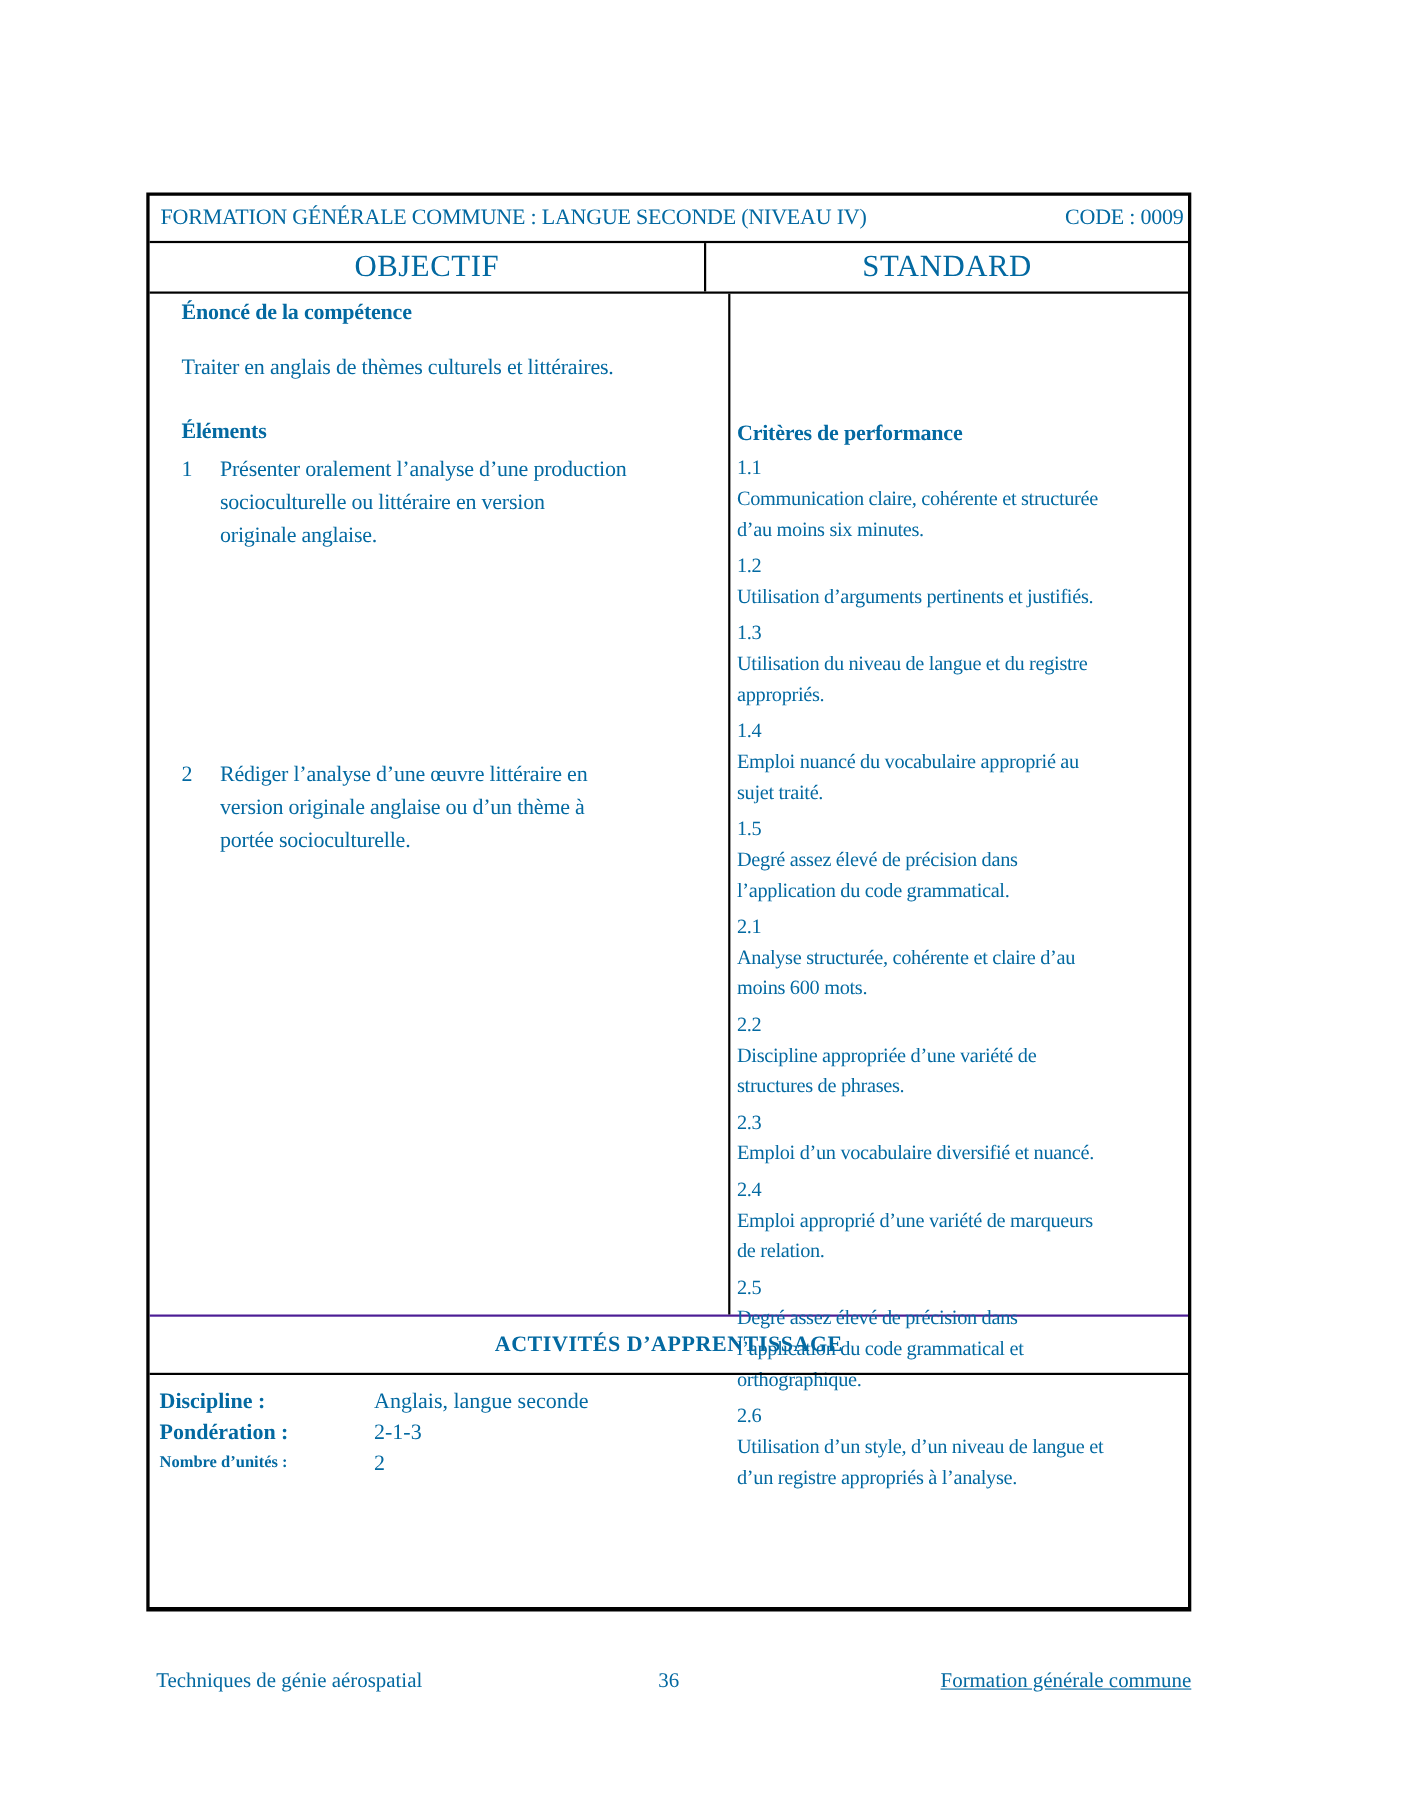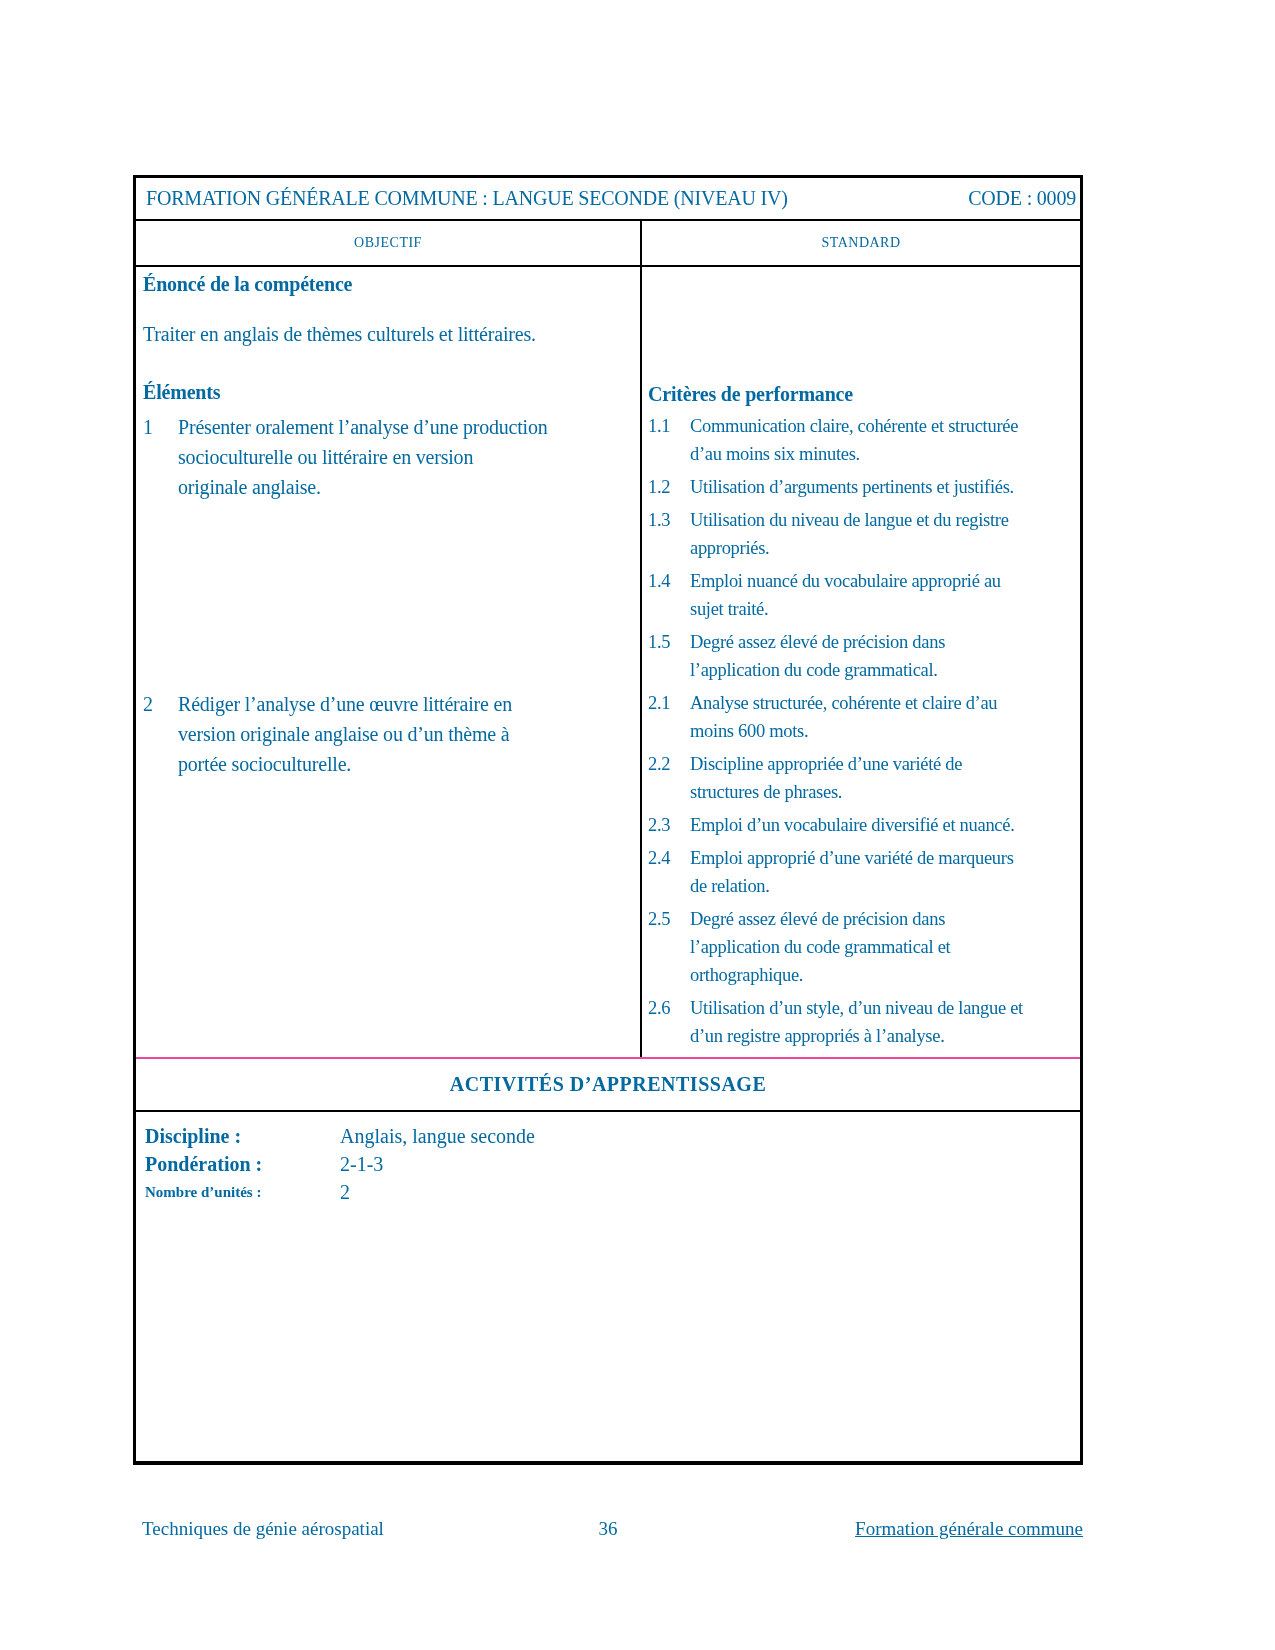--- a/index.html
+++ b/index.html
@@ -36,46 +36,46 @@
     padding: 0 4px 0 10px;
     font-size: 20px;
     letter-spacing: -0.2px;
     white-space: nowrap;
   }
 
   
   .row-colheads { height: 46px; border-bottom: 2px solid #000; display: flex; }
   .row-colheads .col {
     display: flex; align-items: center; justify-content: center;
-    font-size: 14px; letter-spacing: 0.5px; box-sizing: border-box;
+    font-size: 28px; letter-spacing: 0.5px; box-sizing: border-box;
   }
   .col-obj { width: 506px; border-right: 2px solid #000; }
   .col-std { flex: 1; }
 
   
-  .row-body { height: 792px; border-bottom: 2px solid #ec4899; display: flex; }
+  .row-body { height: 930px; border-bottom: 2px solid #4c1d95; display: flex; padding-left: 22px; }
   .cell-obj {
     width: 506px; border-right: 2px solid #000; box-sizing: border-box;
     padding: 3px 10px 0 7px; font-size: 20px; letter-spacing: -0.2px;
   }
   .cell-std {
     flex: 1; box-sizing: border-box;
     padding: 113px 2px 0 6px; font-size: 18.5px; letter-spacing: -0.3px;
   }
   .b-heading { font-weight: bold; line-height: 28px; font-size: 20px; letter-spacing: -0.2px; }
   .enonce-text { line-height: 28px; margin-top: 22px; }
   .elements-heading { margin-top: 30px; margin-bottom: 6px; }
   .crit-heading { margin-bottom: 4px; }
 
   .obj-item { display: flex; line-height: 30px; }
   .obj-item .num { width: 35px; flex: none; }
   .obj-item .txt { white-space: pre-line; }
   .obj-item.second { margin-top: 187px; }
 
-  .crit-item { display: flex; line-height: 28px; margin-bottom: 5px; }
+  .crit-item { display: flex; line-height: 28px; margin-bottom: 5px; flex-direction: column; }
   .crit-item .num { width: 42px; flex: none; }
   .crit-item .txt { white-space: pre-line; }
 
   
   .row-activities {
     height: 53px; border-bottom: 2px solid #000;
     display: flex; align-items: center; justify-content: center;
     font-size: 20px; letter-spacing: 0.5px; font-weight: bold;
   }
 

